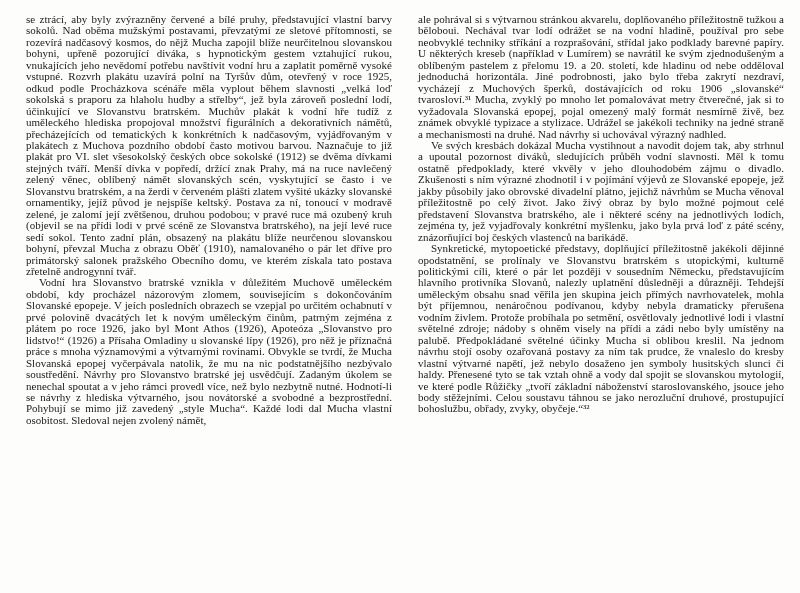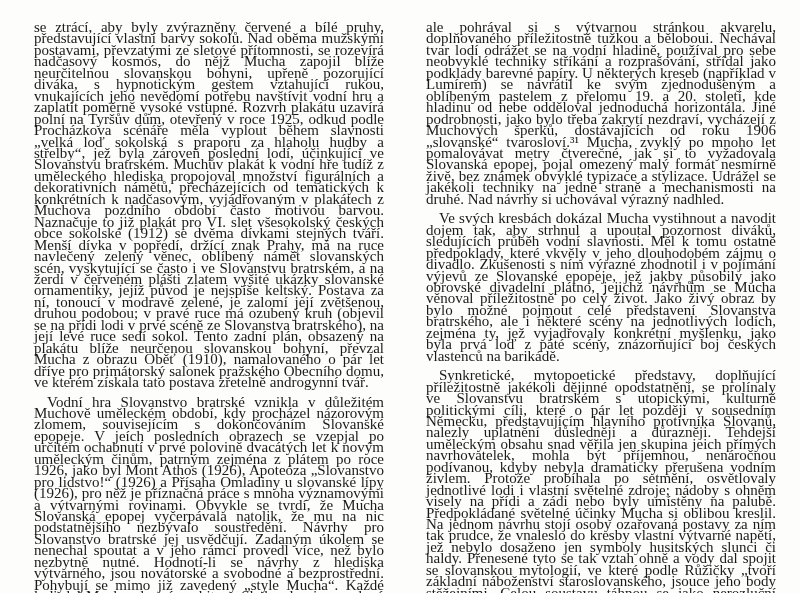--- a/index.html
+++ b/index.html
@@ -27,24 +27,24 @@
     gap: 26px;
     height: 100%;
   }
   .col {
     width: 366px;
     flex: 0 0 366px;
     display: flex;
     flex-direction: column;
   }
   p {
-    margin: 8px;
+    margin: 0;
     text-align: justify;
     text-justify: inter-word;
-    font-size: 15px;
+    font-size: 11px;
     line-height: 11.45px;
     hyphens: auto;
     -webkit-hyphens: auto;
   }
   p.indent {
     text-indent: 13px;
   }
   p.cont {
     text-indent: 0;
   }

